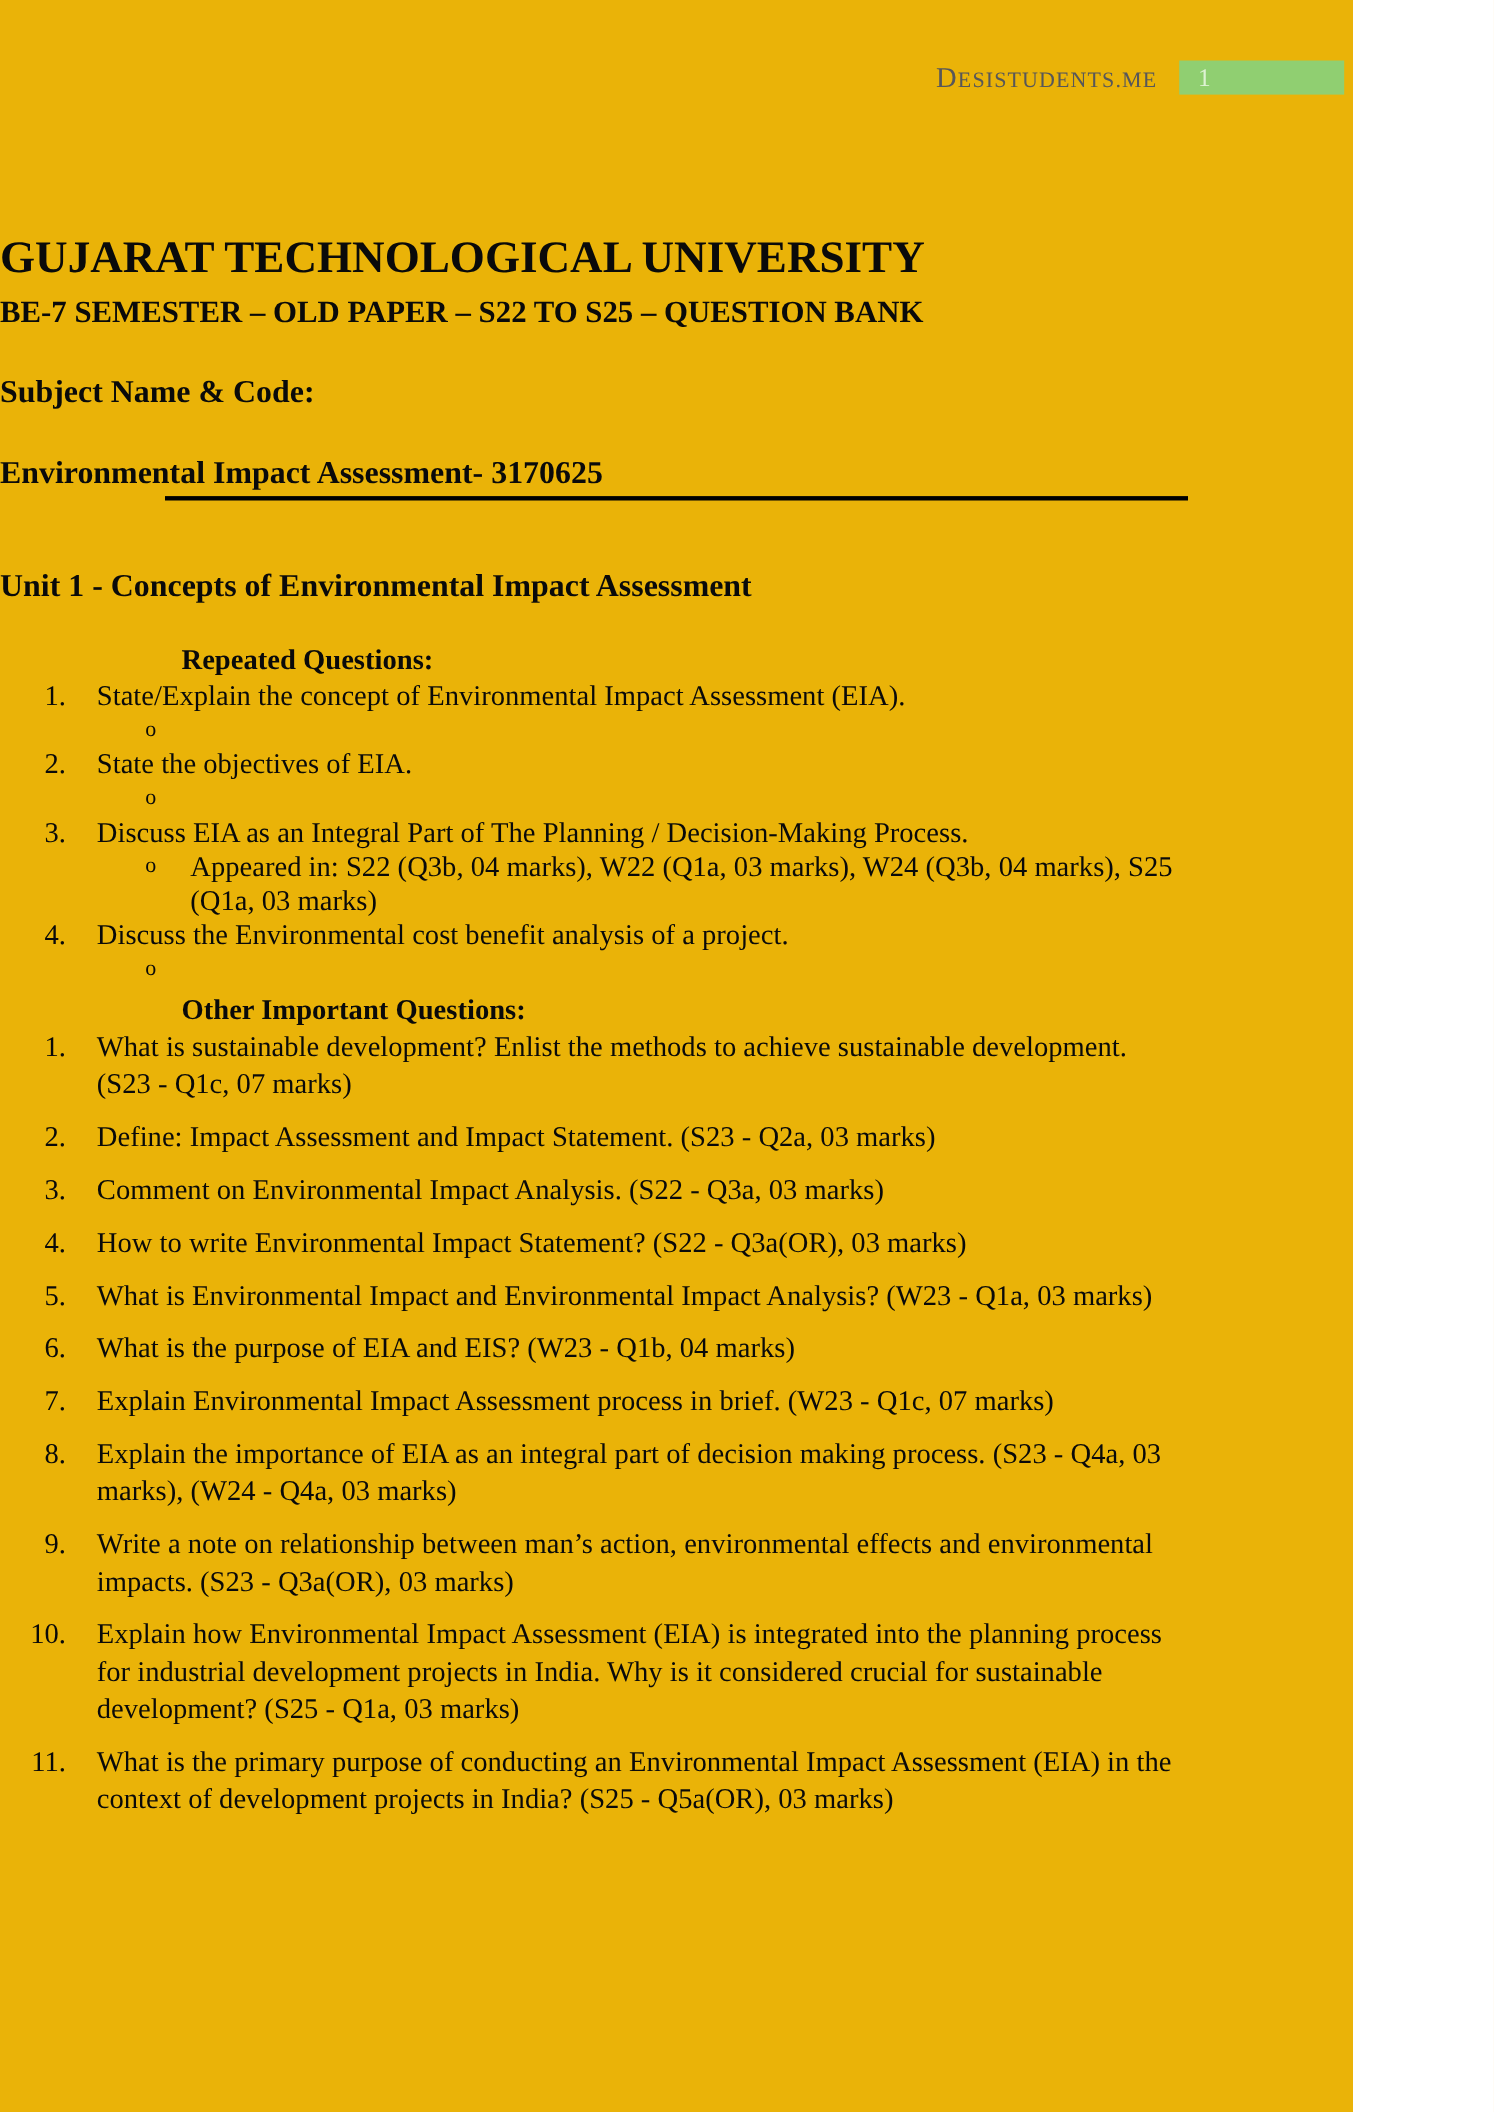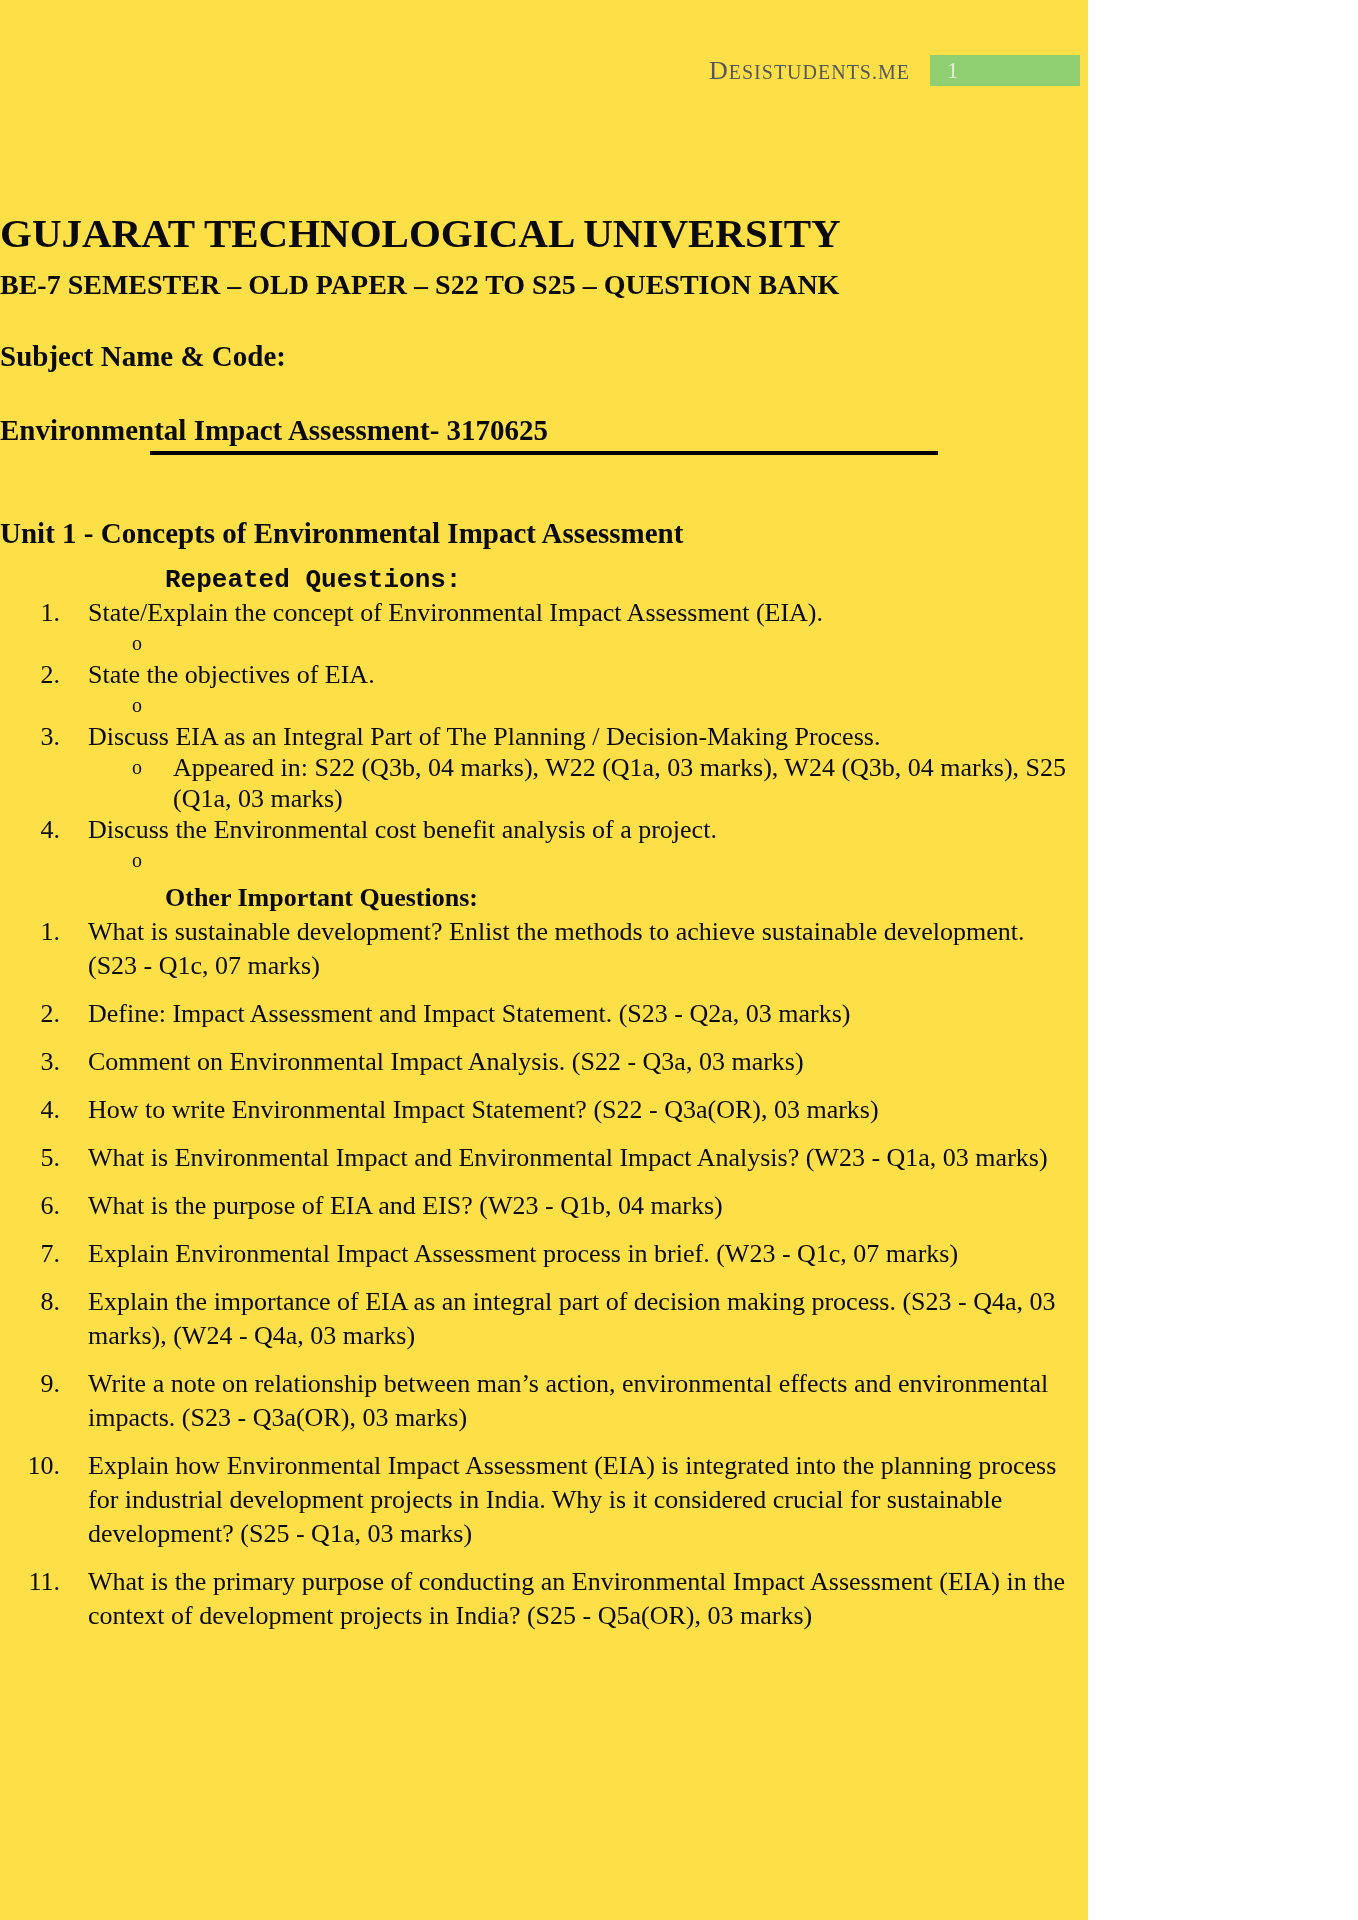--- a/index.html
+++ b/index.html
@@ -1,20 +1,20 @@
 <!DOCTYPE html>
 <html><head>
 <meta charset="utf-8">
 <style>
   html,body{margin:0;padding:0;background:#ffffff;}
   .page{
     position:relative;
-    width:1088px;
+    width:1230px;
     height:1920px;
-    background:#fde047;
+    background:#eab308;
     font-family:"Liberation Serif","DejaVu Serif",serif;
     color:#0a0a0a;
     overflow:hidden;
   }
   
   .header{
     position:absolute;
     top:55px;
     left:0;
     right:8px;
@@ -46,21 +46,21 @@
   .paper-line{ font-size:28px; line-height:34px; font-weight:bold; margin:11px 0 0; }
   .subject-label{ font-size:29px; line-height:36px; font-weight:bold; margin:36px 0 0; }
   .subject-value{ font-size:29px; line-height:36px; font-weight:bold; margin:38px 0 0; }
   .rule{ border:0; border-top:4px solid #000; margin:3px 150px 0; }
   .unit-title{ font-size:29px; line-height:36px; font-weight:bold; margin:60px 0 0; }
   
   .section-heading{
     font-size:26px; line-height:34px; font-weight:bold;
     margin:0 0 0 165px;
   }
-  .mt-repeated{ margin-top:12px;font-family:Liberation Mono, monospace; }
+  .mt-repeated{ margin-top:32px; }
   .mt-other{ margin-top:5px; }
   ol.qlist{ list-style:none; margin:0; padding:0; }
   .rq{ margin:27px 0 0 160px; font-size:26px; line-height:31px; }
   .qline{ display:flex; }
   .qnum{ width:60px; text-align:right; flex:none; }
   .rq .qtext{ margin-left:28px; font-weight:normal; }
   .subline{ display:flex; margin-left:132px; }
   .omark{ width:41px; flex:none; font-size:20px; }
   .appeared{ max-width:898px; }
   .oq{ margin:22px 0 0 160px; font-size:26px; line-height:34px; }

